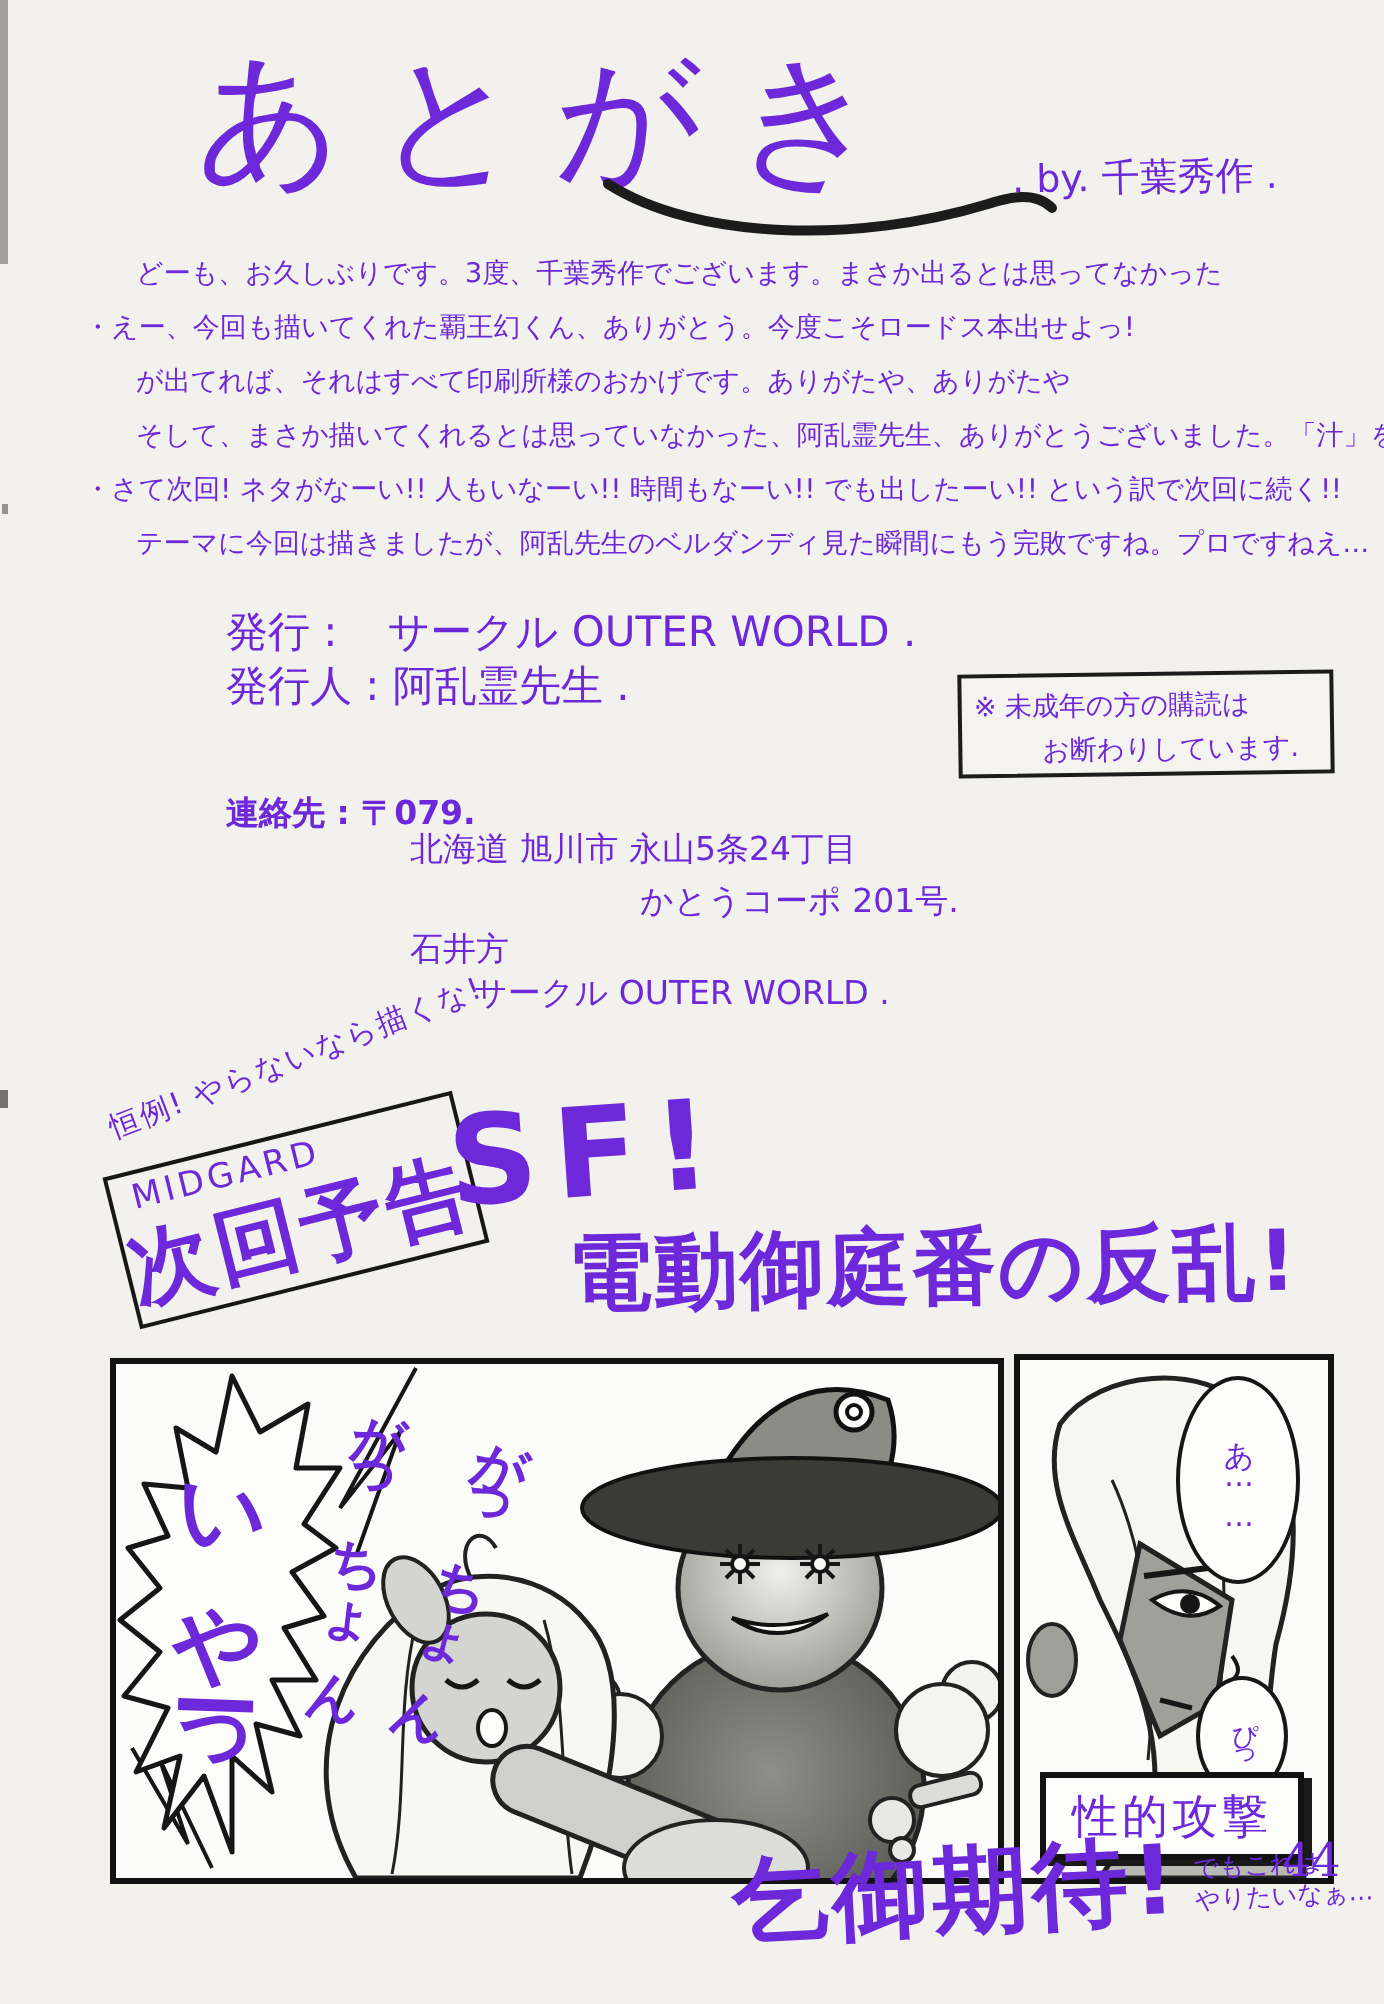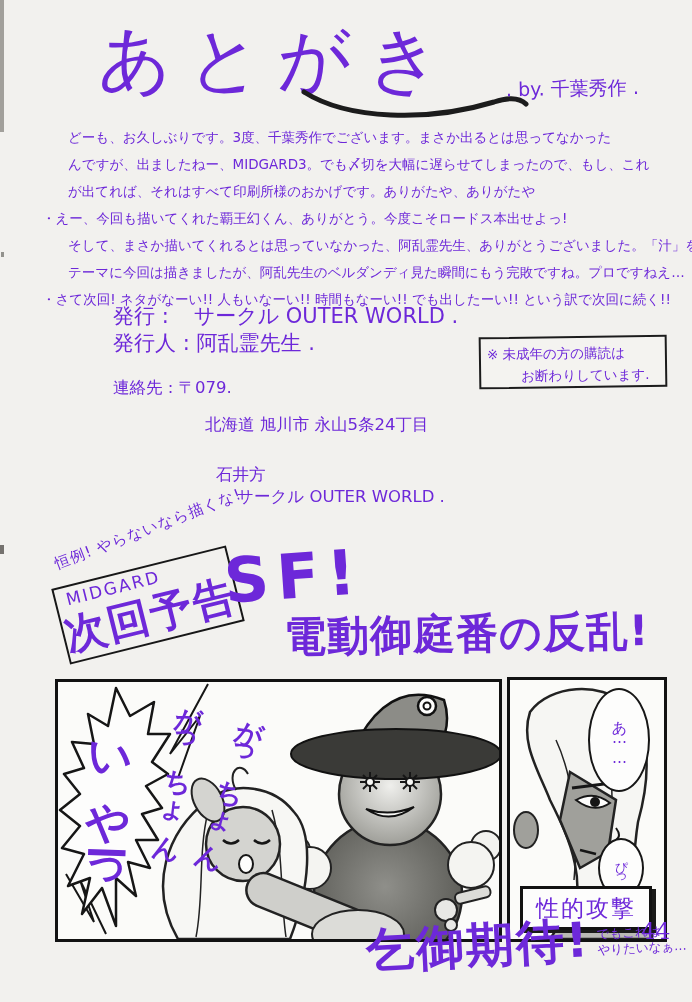--- a/index.html
+++ b/index.html
@@ -29,24 +29,24 @@
   .colo{position:absolute;left:113px;top:303px;font-size:21px;line-height:26.5px;}
   .colo-label{display:inline-block;min-width:74px;}
 
   
   .notice{
     position:absolute;left:479px;top:336px;width:188px;height:52px;
     border:2px solid #1c1c1c;background:#f4f3f0;transform:rotate(-0.8deg);
     font-size:13.5px;line-height:22px;padding:4px 6px;box-sizing:border-box;
   }
   .notice .l2{padding-left:34px;}
-  .c0{left:113px;top:377px;}
+  .c0{left:113px;top:396px;font-weight:bold;}
   .c1{left:205px;top:414px;}
   .c2{left:320px;top:440px;}
-  .c3{left:216px;top:464px;font-family:Liberation Serif, serif;}
+  .c3{left:205px;top:464px;font-family:Liberation Serif, serif;}
   .c4{left:237px;top:486px;}
 
   
   .slogan{left:52px;top:556px;font-size:15px;letter-spacing:1px;transform:rotate(-21deg);transform-origin:0 0;}
   .stamp{
     position:absolute;left:58px;top:566px;width:176px;height:74px;
     border:2.5px solid #171717;transform:rotate(-14deg);background:transparent;
   }
   .stamp-l1{position:absolute;left:10px;top:2px;font-size:17px;letter-spacing:2px;white-space:nowrap;}
   .stamp-l2{position:absolute;left:0px;top:20px;font-size:42px;font-weight:700;letter-spacing:2px;white-space:nowrap;}
@@ -100,26 +100,25 @@
   <div class="speck2"></div>
 
   <div class="abs title">あとがき</div>
   <svg class="swoosh" width="234" height="40">
     <path d="M6 6 C 50 34, 130 36, 196 16 C 208 12, 220 10, 228 18" fill="none" stroke="#1c1c1c" stroke-width="5" stroke-linecap="round"></path>
   </svg>
   <div class="abs byline">. by. 千葉秀作 .</div>
 
   <div class="bodytext">
     <div class="line ind1">どーも、お久しぶりです。3度、千葉秀作でございます。まさか出るとは思ってなかった</div>
-    <div class="line ind1">んですが、出ましたねー、MIDGARD3。でも〆切を大幅に遅らせてしまったので、もし、これ</div>
+    <div class="line">・えー、今回も描いてくれた覇王幻くん、ありがとう。今度こそロードス本出せよっ!</div>
     <div class="line ind1">が出てれば、それはすべて印刷所様のおかげです。ありがたや、ありがたや</div>
-    <div class="line">・えー、今回も描いてくれた覇王幻くん、ありがとう。今度こそロードス本出せよっ!</div>
     <div class="line ind1">そして、まさか描いてくれるとは思っていなかった、阿乱霊先生、ありがとうございました。「汁」を</div>
+    <div class="line">・さて次回! ネタがなーい!! 人もいなーい!! 時間もなーい!! でも出したーい!! という訳で次回に続く!!</div>
     <div class="line ind1">テーマに今回は描きましたが、阿乱先生のベルダンディ見た瞬間にもう完敗ですね。プロですねえ…</div>
-    <div class="line">・さて次回! ネタがなーい!! 人もいなーい!! 時間もなーい!! でも出したーい!! という訳で次回に続く!!</div>
   </div>
 
   <div class="colo">
     <div>
       <span class="colo-label">発行 :</span>
       <span>サークル OUTER WORLD .</span>
     </div>
     <div>
       <span class="colo-label">発行人 :</span>
       <span>阿乱霊先生 .</span>
@@ -129,20 +128,21 @@
   <div class="notice">
     <div>※ 未成年の方の購読は</div>
     <div class="l2">お断わりしています.</div>
   </div>
 
   <div class="abs c0" style="font-size:16.5px;">
     <span>連絡先 :</span>
     <span>〒079.</span>
   </div>
   <div class="abs c1" style="font-size:16.5px;">北海道 旭川市 永山5条24丁目</div>
+  <div class="abs c2" style="font-size:16.5px;">かとうコーポ 201号.</div>
   <div class="abs c3" style="font-size:16.5px;">石井方</div>
   <div class="abs c4" style="font-size:16.5px;">サークル OUTER WORLD .</div>
 
   <div class="abs slogan">恒例! やらないなら描くな!</div>
   <div class="stamp">
     <div class="stamp-l1">MIDGARD</div>
     <div class="stamp-l2">次回予告</div>
   </div>
   <div class="abs sf">SF!</div>
   <div class="abs headline">電動御庭番の反乱!</div>

